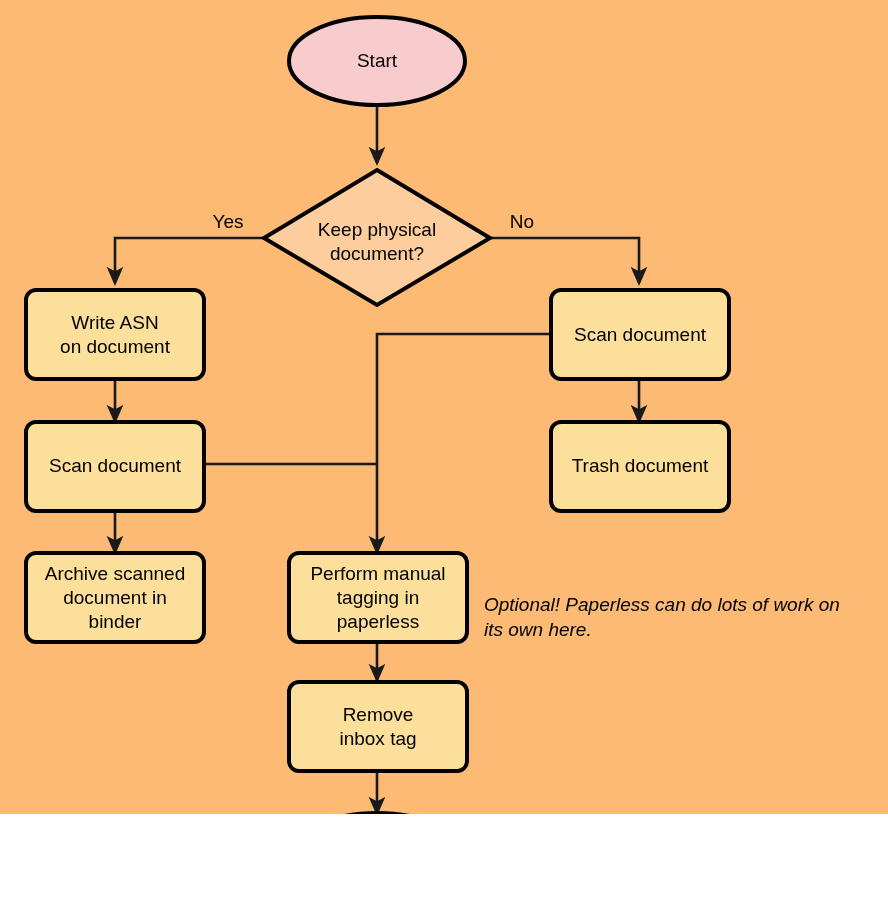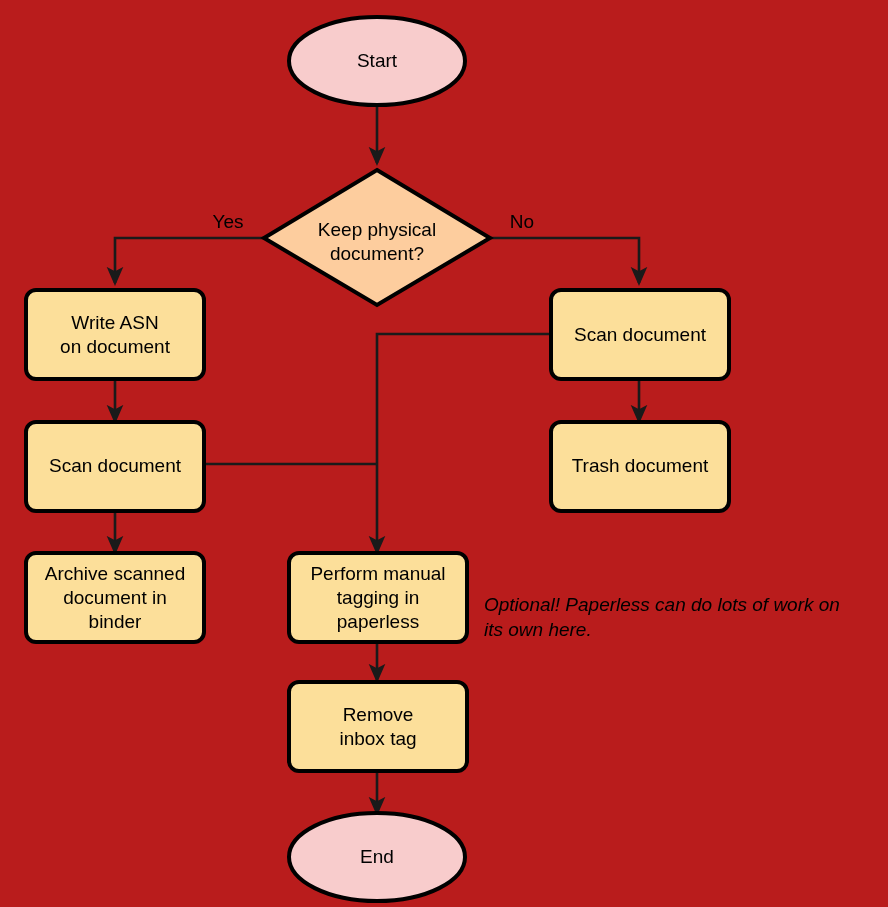--- a/index.html
+++ b/index.html
@@ -7,22 +7,22 @@
     margin: 0;
     padding: 0;
     background: #ffffff;
   }
   body {
     font-family: "Liberation Sans", sans-serif;
   }
   #flowchart-root {
     position: relative;
     width: 888px;
-    height: 907px;
-    background: #b91c1c;
+    height: 814px;
+    background: #fdba74;
     overflow: hidden;
   }
   svg.flow-canvas {
     position: absolute;
     left: 0;
     top: 0;
     width: 888px;
     height: 907px;
     display: block;
   }

